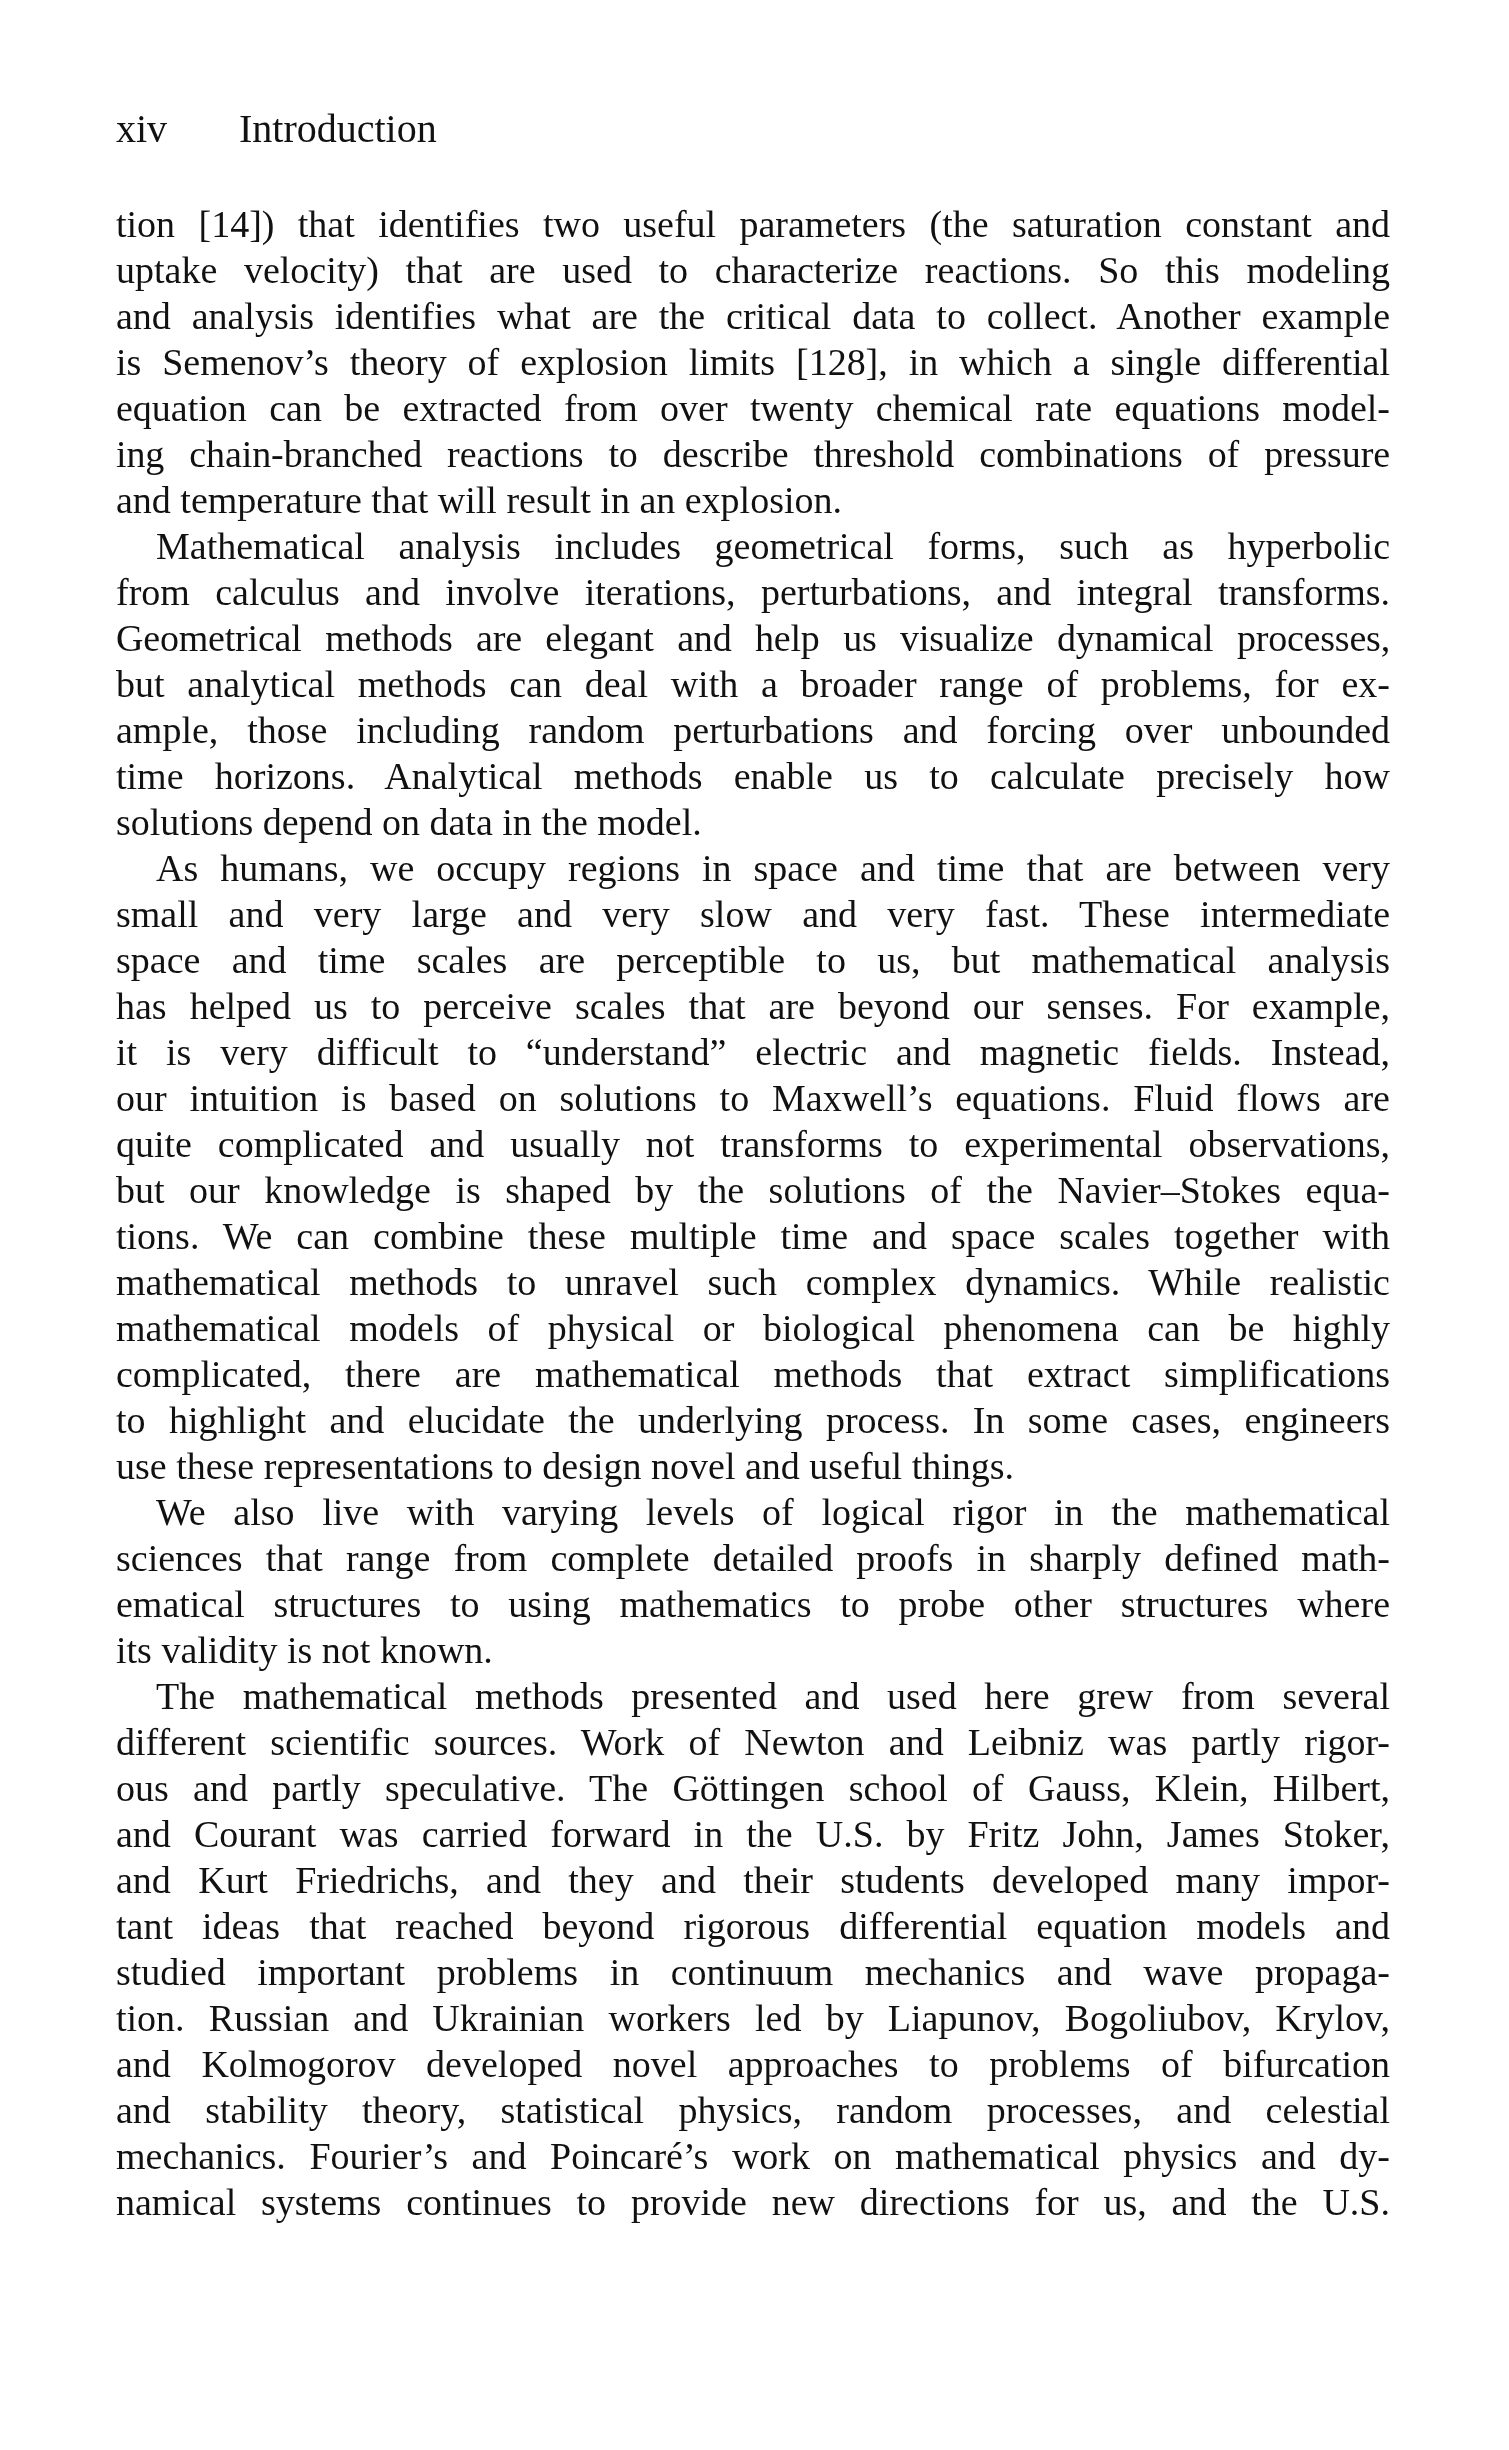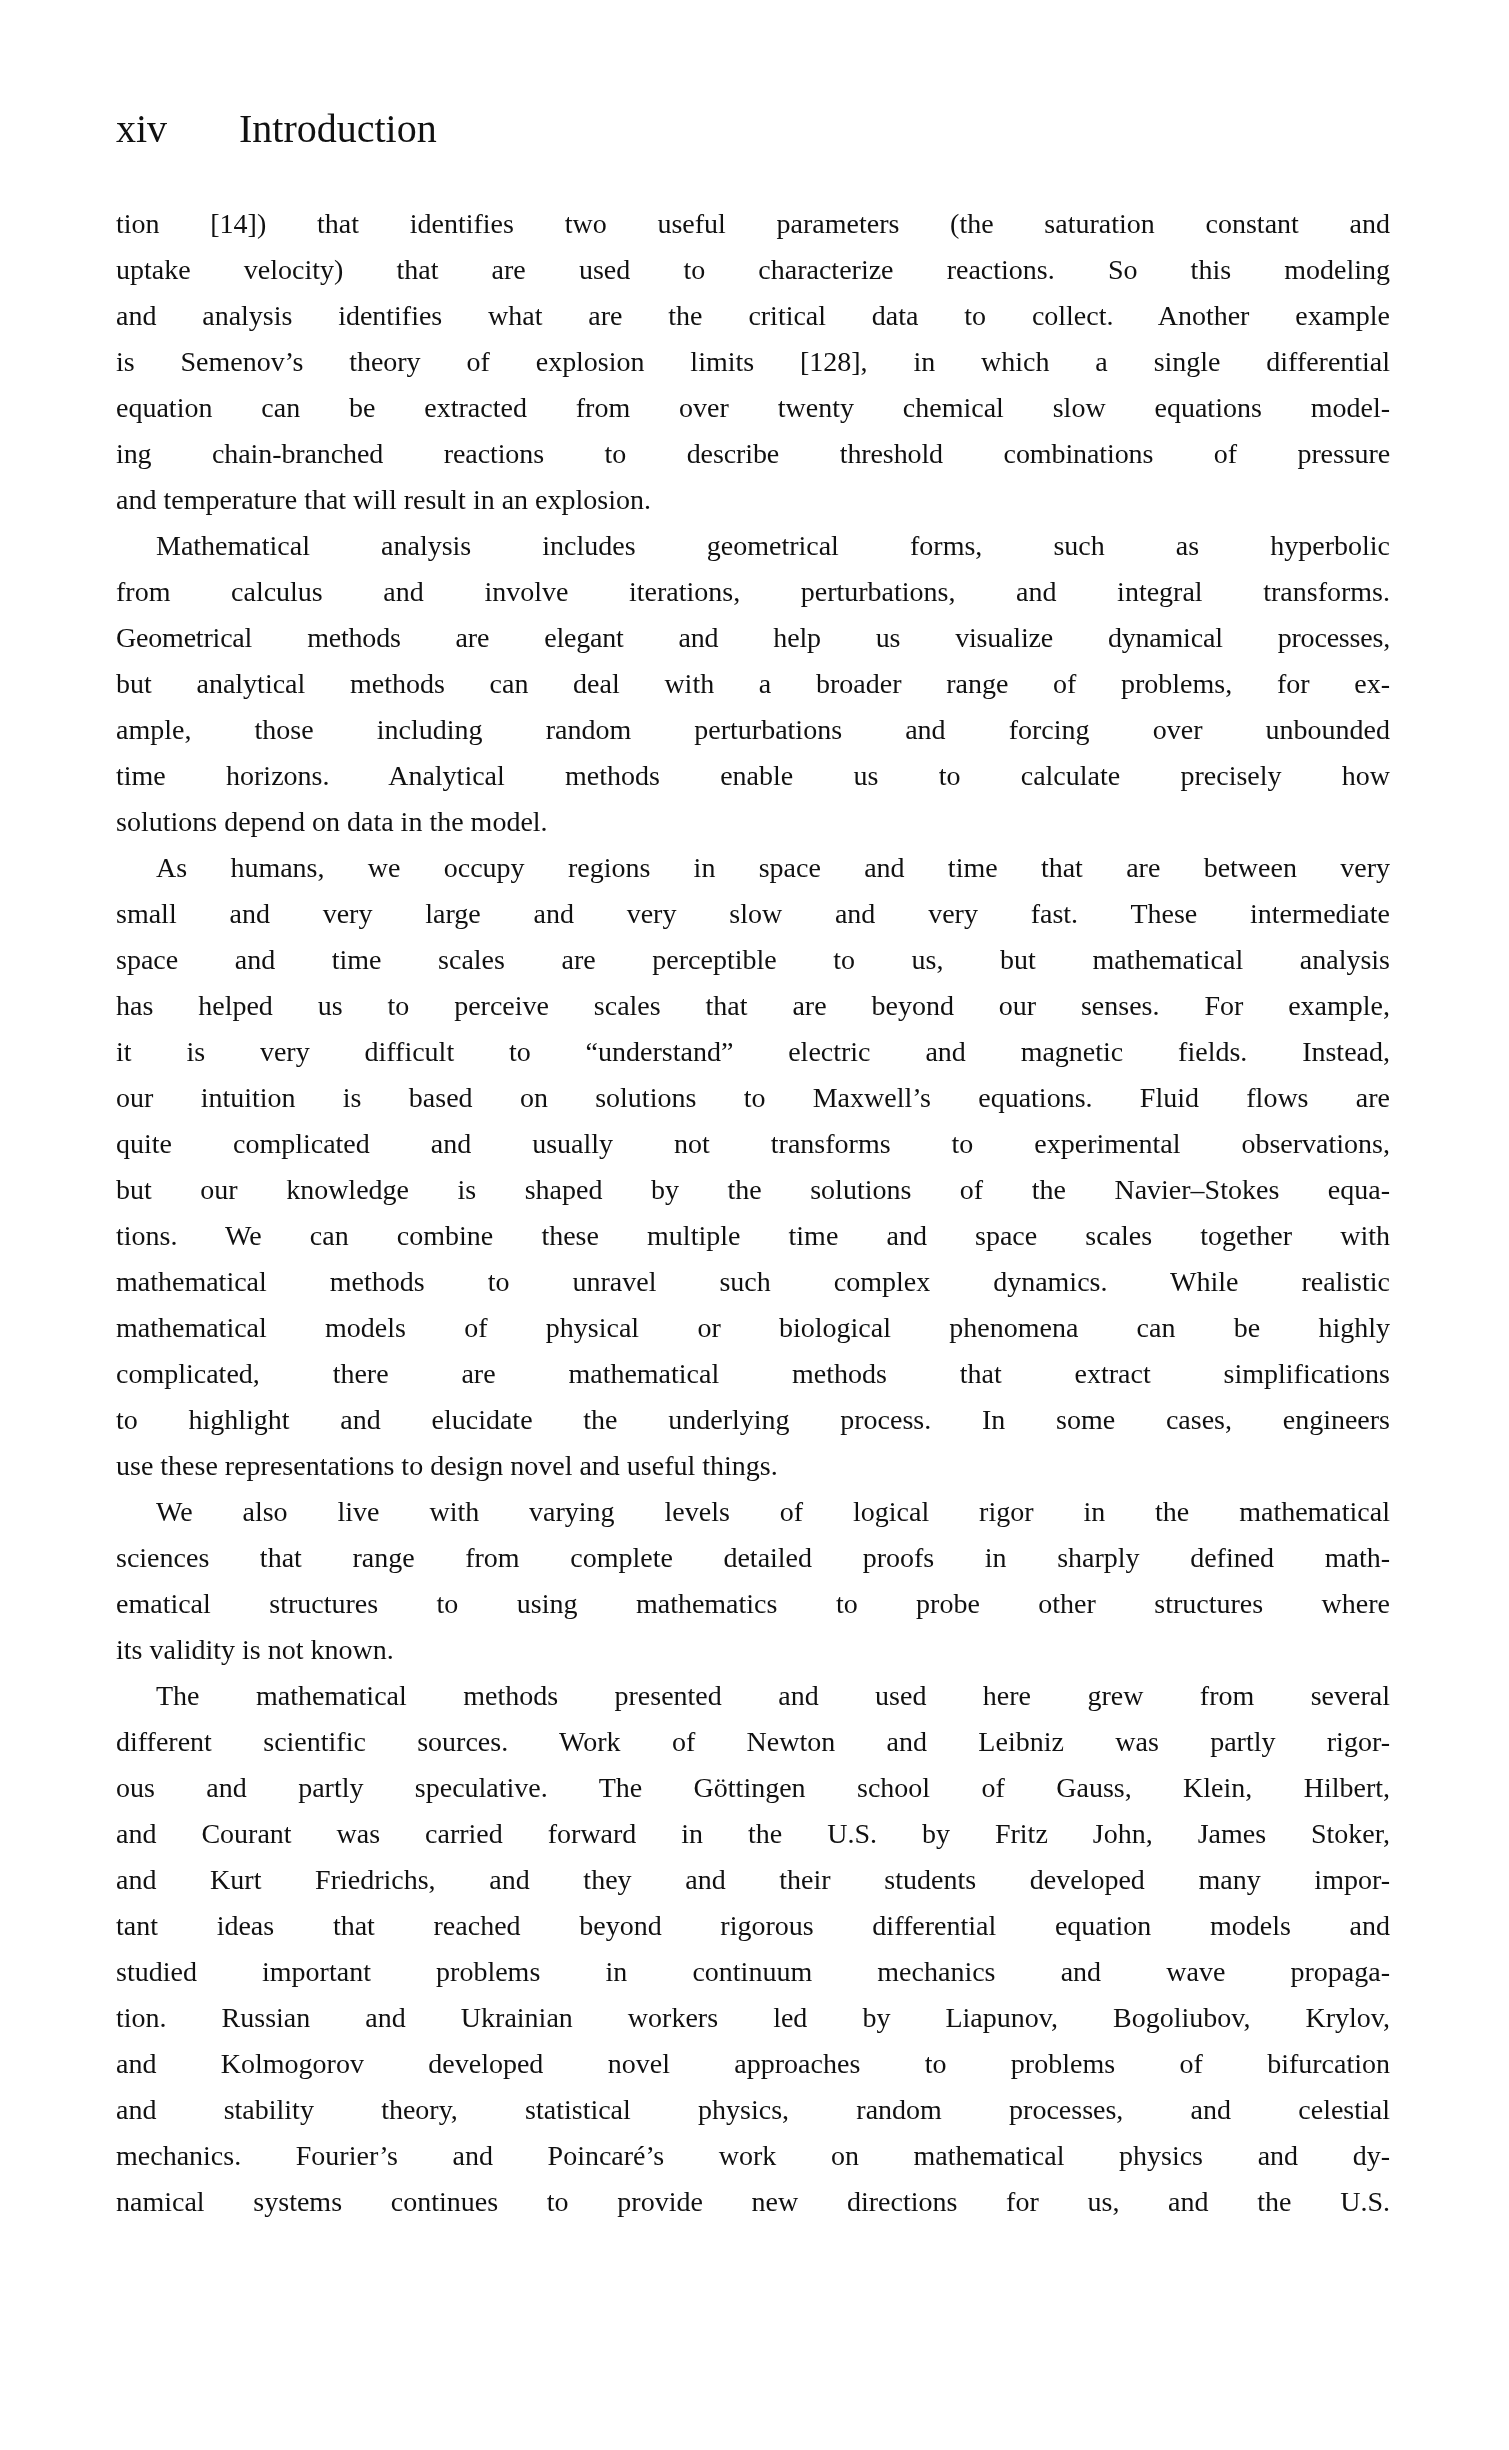--- a/index.html
+++ b/index.html
@@ -1,42 +1,42 @@
 <!DOCTYPE html>
 <html style="font-size:15px"><head>
 <meta charset="utf-8">
 <style>
   html, body { margin: 0; padding: 0; background: #ffffff; }
   body { width: 1510px; height: 2450px; position: relative; overflow: hidden; }
   .page { position: absolute; left: 0; top: 0; width: 1510px; height: 1782px; background: #ffffff; color: #111111; }
   .running-head { position: absolute; top: 106px; left: 116px; height: 45px; font-family: "Liberation Serif", "DejaVu Serif", serif; font-size: 40px; line-height: 45px; color: #111; white-space: nowrap; }
   .running-head .folio { position: absolute; left: 0; top: 0; }
   .running-head .title { position: absolute; left: 123px; top: 0; }
-  .body { position: absolute; left: 116px; top: 201px; width: 1274px; font-family: "Liberation Serif", "DejaVu Serif", serif; font-size: 28px; line-height: 46px; color: #111; }
+  .body { position: absolute; left: 116px; top: 201px; width: 1274px; font-family: "Liberation Serif", "DejaVu Serif", serif; font-size: 38px; line-height: 46px; color: #111; }
   .line { display: block; height: 46px; white-space: nowrap; text-align: justify; text-align-last: justify; overflow: visible; }
   .line.last { text-align-last: left; }
   .line.indent { padding-left: 40px; }
 </style>
 </head>
 <body>
 
 <div class="page">
   <div class="running-head">
     <span class="folio">xiv</span>
     <span class="title">Introduction</span>
   </div>
 
   <div class="body">
 
     <div>
       <span class="line" style="white-space: normal;">tion [14]) that identifies two useful parameters (the saturation constant and</span>
       <span class="line" style="white-space: normal;">uptake velocity) that are used to characterize reactions. So this modeling</span>
       <span class="line" style="white-space: nowrap; letter-spacing: -0.02px;">and analysis identifies what are the critical data to collect. Another example</span>
       <span class="line" style="white-space: nowrap; letter-spacing: -0.02px;">is Semenov’s theory of explosion limits [128], in which a single differential</span>
-      <span class="line" style="white-space: normal;">equation can be extracted from over twenty chemical slow equations model-</span>
+      <span class="line" style="white-space: normal;">equation can be extracted from over twenty chemical rate equations model-</span>
       <span class="line" style="white-space: nowrap; letter-spacing: -0.1px;">ing chain-branched reactions to describe threshold combinations of pressure</span>
       <span class="line last" style="white-space: normal;">and temperature that will result in an explosion.</span>
     </div>
 
     <div>
       <span class="line indent" style="white-space: normal;">Mathematical analysis includes geometrical forms, such as hyperbolic</span>
       <span class="line" style="white-space: normal;">from calculus and involve iterations, perturbations, and integral transforms.</span>
       <span class="line" style="white-space: nowrap; letter-spacing: -0.2px;">Geometrical methods are elegant and help us visualize dynamical processes,</span>
       <span class="line" style="white-space: normal;">but analytical methods can deal with a broader range of problems, for ex-</span>
       <span class="line" style="white-space: normal;">ample, those including random perturbations and forcing over unbounded</span>

